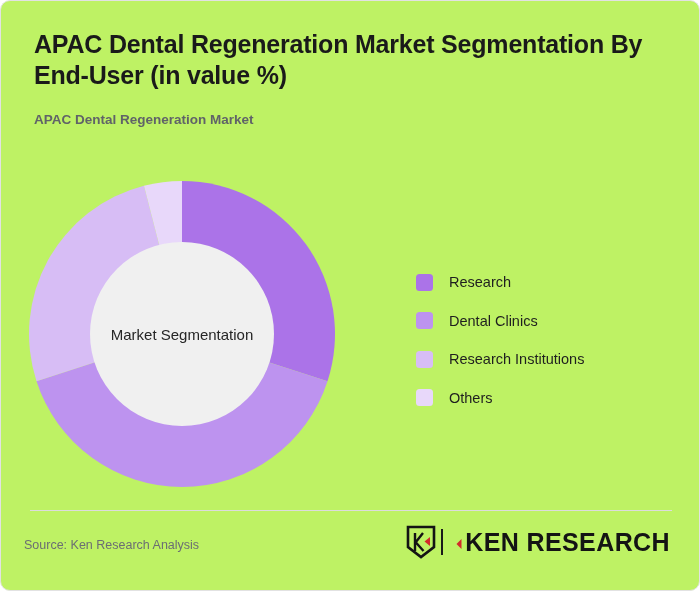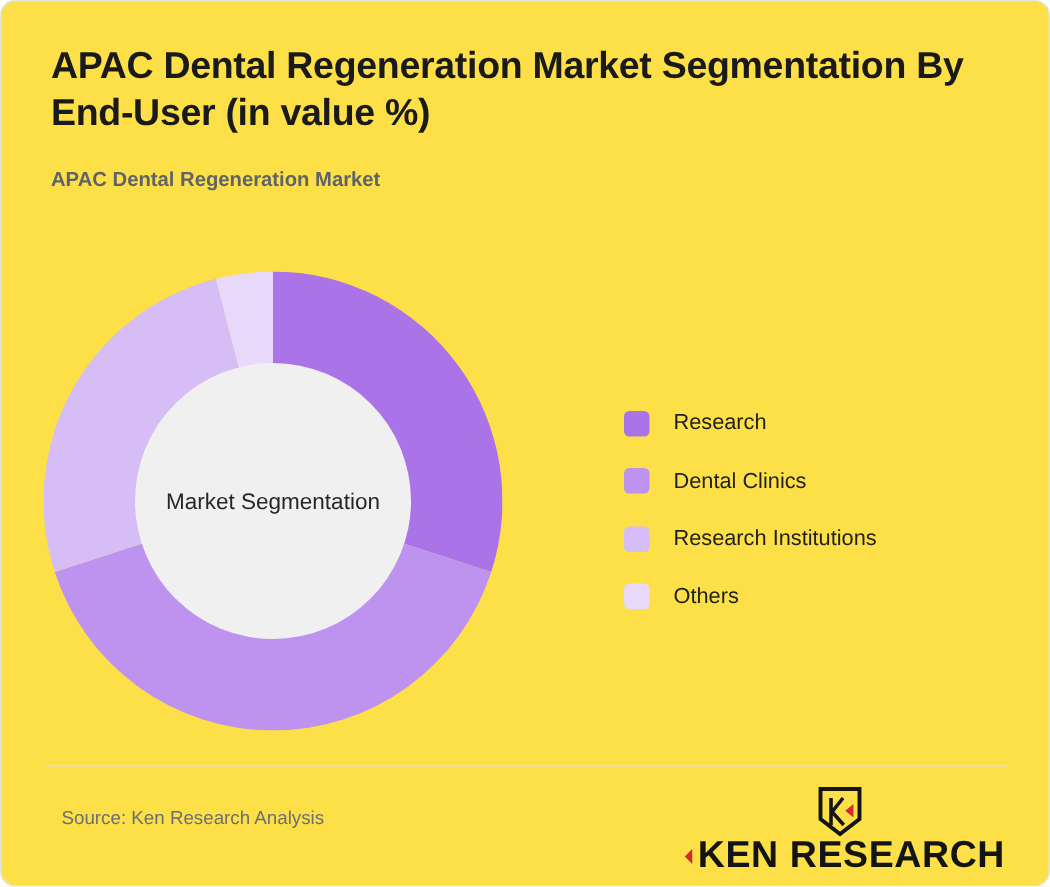--- a/index.html
+++ b/index.html
@@ -9,21 +9,21 @@
   }
   body {
     font-family: "Liberation Sans", sans-serif;
     -webkit-font-smoothing: antialiased;
   }
   #page {
     position: relative;
     width: 700px;
     height: 591px;
     box-sizing: border-box;
-    background: #fde047;
+    background: #bef264;
     border: 1px solid #e2e2e2;
     border-radius: 10px;
     overflow: hidden;
   }
 
   
   .header {
     position: absolute;
     left: 33px;
     top: 28px;
@@ -110,33 +110,32 @@
   .divider {
     position: absolute;
     left: 29px;
     top: 509px;
     width: 642px;
     height: 1px;
     background: #dcdcdc;
   }
   .source-text {
     position: absolute;
-    left: 40px;
+    left: 23px;
     top: 537px;
     font-size: 12.5px;
     color: #6b6e73;
   }
   .brand-logo {
     position: absolute;
     right: 29px;
     top: 523px;
     display: flex;
     align-items: center;
     height: 36px;
-    flex-direction: column;
   }
   .brand-mark {
     width: 30px;
     height: 34px;
     flex: 0 0 auto;
   }
   .brand-sep {
     width: 2px;
     height: 26px;
     background: #1a1a1a;

